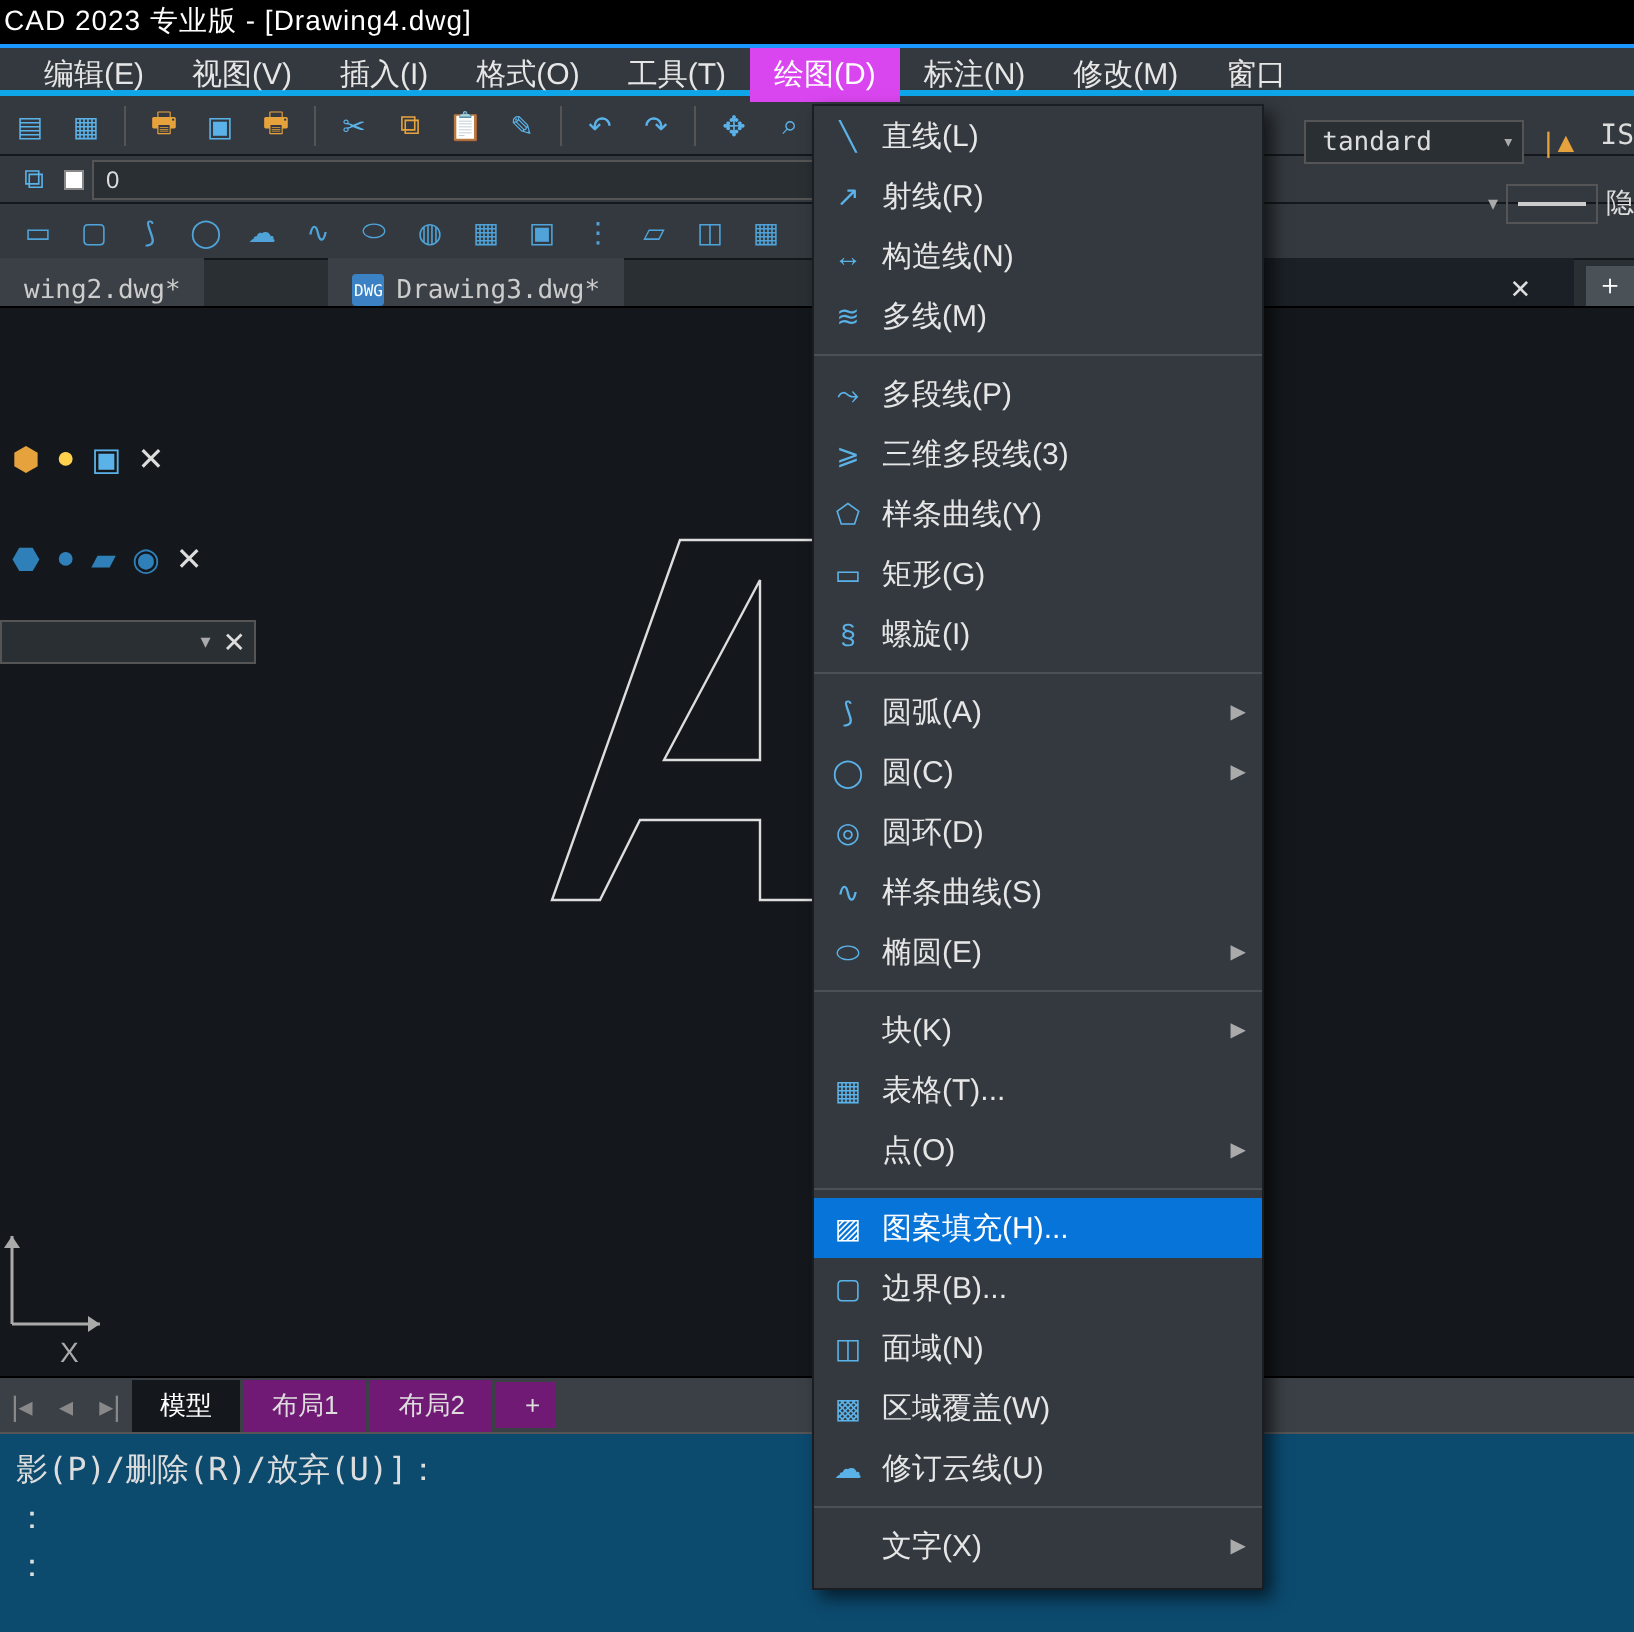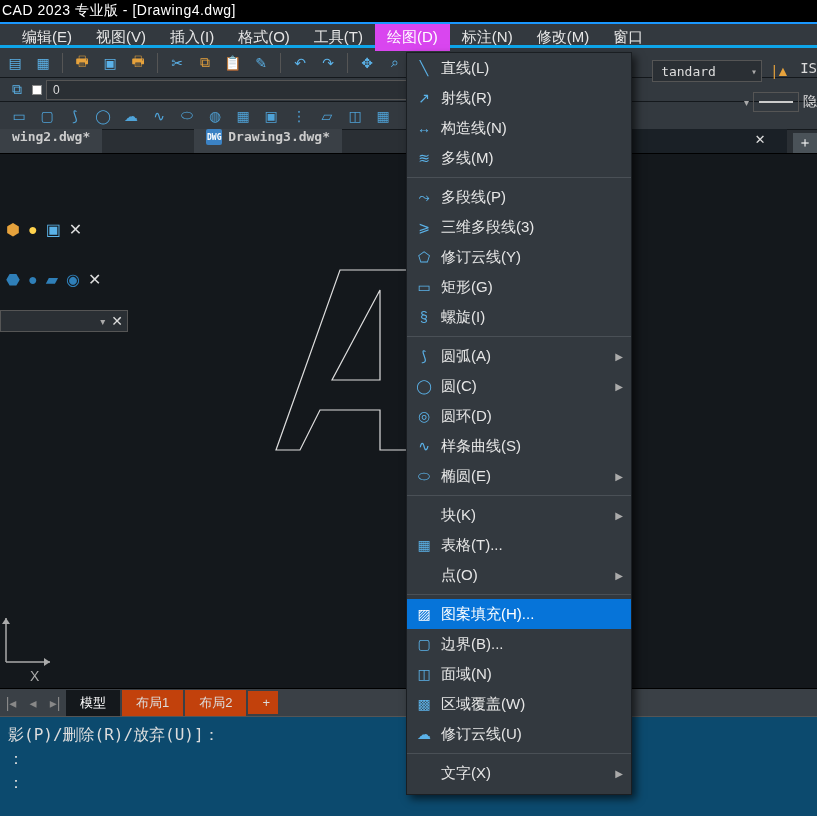--- a/index.html
+++ b/index.html
@@ -28,21 +28,21 @@
   .layer-row { height:24px; background:#33393f; display:flex; align-items:center; padding-left:6px; gap:4px; border-bottom:1px solid #14181c;}
   .layer-drop { flex:0 0 390px; background:#2a2f34; border:1px solid #555; height:20px; display:flex; align-items:center; padding-left:6px; font-size:12px; position:relative;}
   .layer-drop::after{content:"▾"; position:absolute; right:4px; color:#aaa; font-size:10px;}
   .line-sample{ width:46px; height:20px; border:1px solid #555; display:flex; align-items:center; justify-content:center;}
   .line-sample span{ display:block; width:34px; border-top:2px solid #ccc;}
   
   .ribbon-row { height:28px; background:#33393f; display:flex; align-items:center; gap:6px; padding-left:8px; border-bottom:1px solid #14181c;}
   .ribbon-row .tbtn{color:#4fa3d8;}
   
   .doc-tabs { height:24px; background:#2a2f34; display:flex; align-items:flex-end; border-bottom:1px solid #000;}
-  .doc-tab { height:24px; display:flex; align-items:flex-start; gap:6px; padding:0 12px; background:#3a4046; color:#ccc; font-family:monospace; font-size:13px; margin-right:2px; position:relative;font-weight:bold;}
+  .doc-tab { height:24px; display:flex; align-items:flex-end; gap:6px; padding:0 12px; background:#3a4046; color:#ccc; font-family:monospace; font-size:13px; margin-right:2px; position:relative;}
   .doc-tab .ficon{width:16px;height:16px;background:#3b82c4;border-radius:2px;display:flex;align-items:center;justify-content:center;font-size:8px;color:#fff;}
   .doc-tab.hidden-active{ background:#1a2026;}
   .doc-tabs .close-x{ margin-left:auto; padding:0 10px; color:#ddd; font-size:16px;}
   .doc-tabs .plus{ width:24px; height:20px; background:#4a5258; color:#fff; display:flex; align-items:center; justify-content:center; margin-left:4px;}
   
   .canvas{ position:absolute; left:0; right:0; top:160px; bottom:128px; background:#14181c; overflow:hidden;}
   .layer-panel{ position:absolute; top:58px; left:0; display:flex; align-items:center; gap:8px; padding:2px 6px;}
   .layer-panel span{font-size:16px;}
   .layer-panel .c1{color:#e6a23c;}
   .layer-panel .c2{color:#ffd24d;}
@@ -54,21 +54,21 @@
   .small-drop::before{content:"▾"; color:#aaa; font-size:10px; margin-right:6px;}
   .small-drop .cx{color:#ddd; font-size:14px;}
   
   .a-shape{position:absolute; left:270px; top:100px;}
   
   .ucs{position:absolute; left:0; bottom:20px;}
   .ucs-x{position:absolute; left:30px; bottom:4px; color:#aaa; font-size:14px;}
   
   .bot-tabs{position:absolute; left:0; right:0; bottom:100px; height:28px; background:#3a4046; display:flex; align-items:center; border-top:1px solid #000;}
   .btab-arrow{width:22px; text-align:center; color:#888;}
-  .btab{ padding:4px 14px; background:#c2410c; color:#ddd; font-size:13px; margin-right:2px;}
+  .btab{ padding:4px 14px; background:#701a75; color:#ddd; font-size:13px; margin-right:2px;}
   .btab.active{ background:#14181c; color:#fff;}
   .btab.plus{ width:30px; text-align:center;}
   
   .cmd{position:absolute; left:0; right:0; bottom:0; height:100px; background:#0c4a6e; color:#ddd; font-family:SimSun,monospace; font-size:16px; padding:6px 8px; line-height:24px; border-top:1px solid #555;}
   
   .ddmenu{
     position:absolute; left:406px; top:52px; width:226px;
     background:#33393f; border:1px solid #1a1e22; box-shadow:4px 4px 8px rgba(0,0,0,0.6);
     z-index:100; padding-bottom:6px;
   }
@@ -162,21 +162,21 @@
   <span class="tbtn">▱</span>
   <span class="tbtn">◫</span>
   <span class="tbtn">▦</span>
   <span class="tbtn">▫</span>
 </div>
 
 <div class="doc-tabs">
   <div class="doc-tab">
     <span>wing2.dwg*</span>
   </div>
-  <div class="doc-tab" style="margin-left:90px">
+  <div class="doc-tab" style="margin-left:60px">
     <span class="ficon">DWG</span>
     <span>Drawing3.dwg*</span>
   </div>
   <div class="doc-tab hidden-active" style="margin-left:auto;width:180px;justify-content:flex-end;">
     <span class="close-x">✕</span>
   </div>
   <div class="plus">＋</div>
 </div>
 
 <div class="canvas">
@@ -247,21 +247,21 @@
   <div class="dditem">
       <span class="ddicon">⤳</span>
       <span>多段线(P)</span>
     </div>
   <div class="dditem">
       <span class="ddicon">⩾</span>
       <span>三维多段线(3)</span>
     </div>
   <div class="dditem">
       <span class="ddicon">⬠</span>
-      <span>修订云线(Y)</span>
+      <span>样条曲线(Y)</span>
     </div>
   <div class="dditem">
       <span class="ddicon">▭</span>
       <span>矩形(G)</span>
     </div>
   <div class="dditem">
       <span class="ddicon">§</span>
       <span>螺旋(I)</span>
     </div>
   <div class="ddsep"></div>

